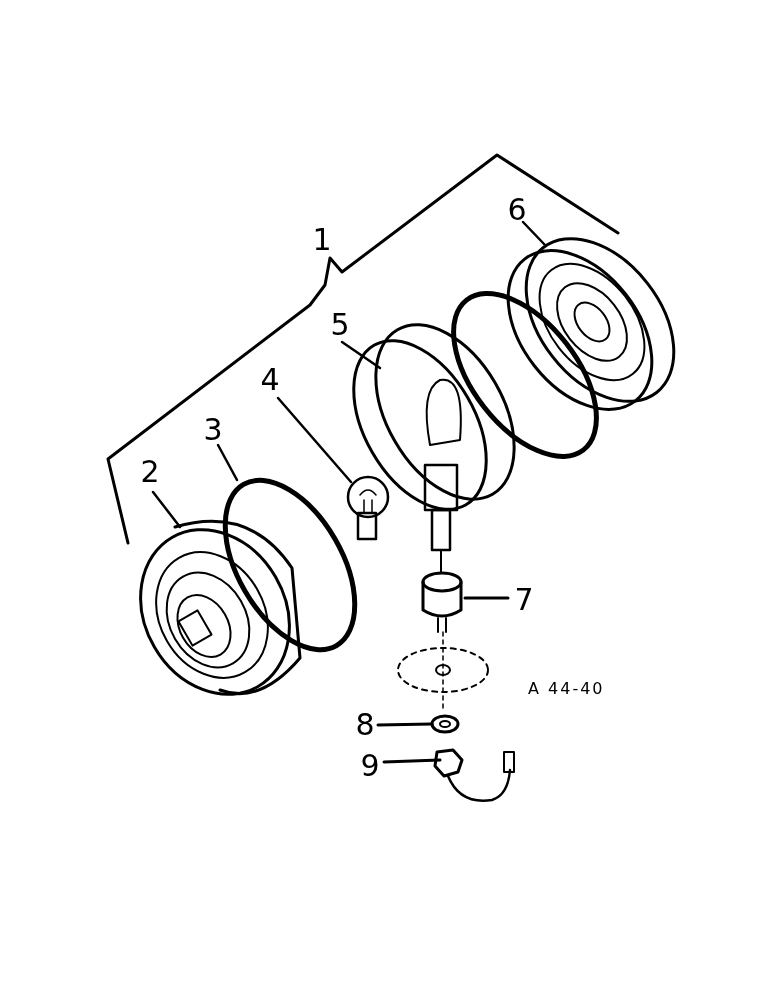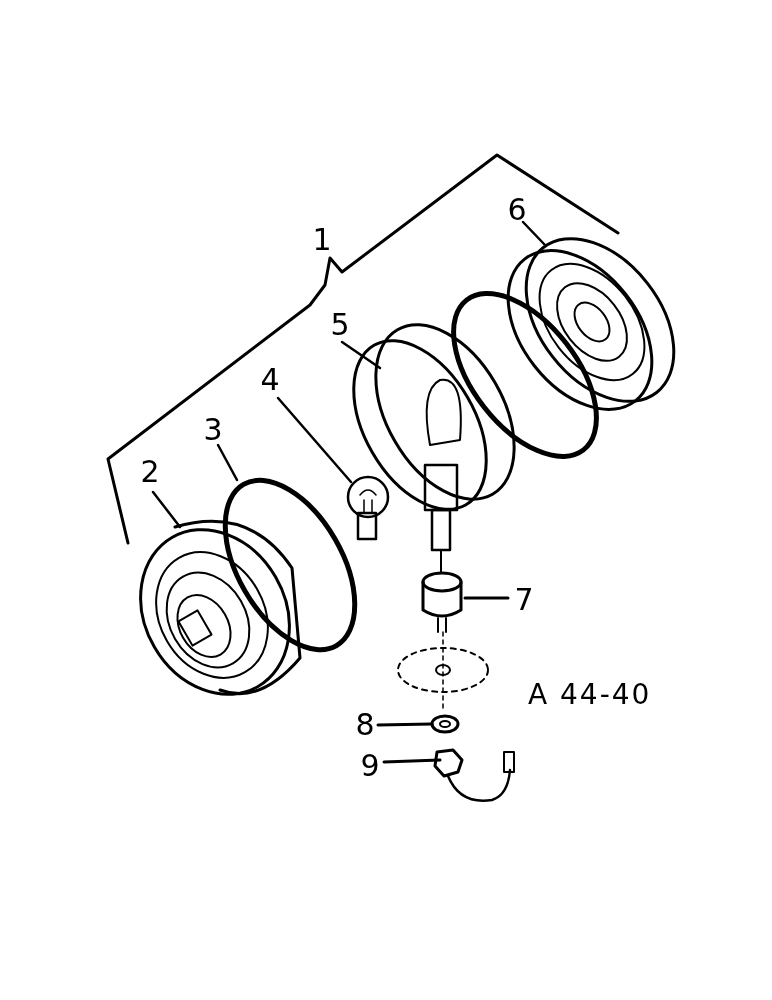--- a/index.html
+++ b/index.html
@@ -10,21 +10,21 @@
       font-family: "DejaVu Sans", sans-serif;
       font-size: 30px;
       color: #000;
       line-height: 1;
       transform: translate(-50%, -50%);
       white-space: nowrap;
     }
     .fig-id {
       position: absolute;
       font-family: "DejaVu Sans", sans-serif;
-      font-size: 28px;
+      font-size: 16px;
       letter-spacing: 2px;
       color: #000;
       line-height: 1;
     }
     svg .ln { stroke: #000; fill: none; stroke-linecap: round; stroke-linejoin: round; }
   </style>
 </head>
 <body>
 
 <svg id="diagram" viewBox="0 0 772 1000" xmlns="http://www.w3.org/2000/svg">

